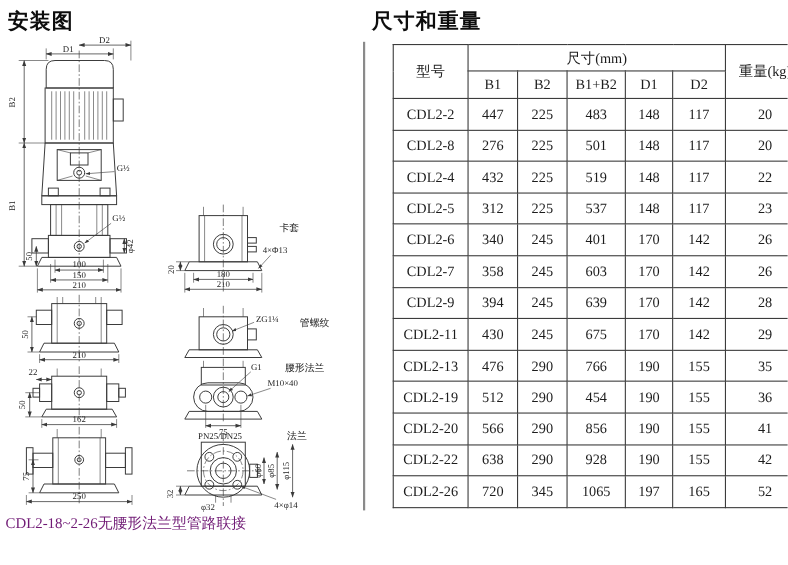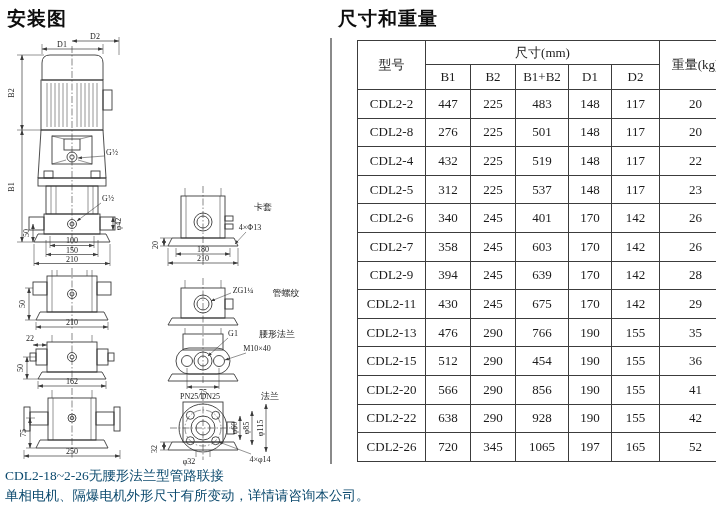--- a/index.html
+++ b/index.html
@@ -16,21 +16,21 @@
     font-family:Liberation Serif, serif;
     font-weight:bold;
     font-size:19px;
     letter-spacing:1px;
     color:#0d0d0d;
   }
   #install-title { left:7px; top:6px; }
   #dims-title { left:338px; top:6px; }
   #diagram-svg { position:absolute; left:0; top:30px; }
   .col-rule { position:absolute; left:330px; top:38px; width:2px; height:426px; background:#8a8a8a; }
-  .notes { position:absolute; left:5px; top:466px; font-size:13.5px; line-height:1.5; color:#0c4a6e; white-space:nowrap; }
+  .notes { position:absolute; left:5px; top:466px; font-size:13.5px; line-height:1.5; color:#701a75; white-space:nowrap; }
   table.dims { position:absolute; left:338px; top:40px; width:374px; border-collapse:collapse; table-layout:fixed;margin-left:19px; }
   table.dims th, table.dims td {
     border:1px solid #3c3c3c;
     text-align:center; vertical-align:middle;
     font-size:13px; font-weight:normal; color:#1c1c1c;
     padding:0; overflow:hidden;
   }
   table.dims thead tr.h1 th { height:24px; }
   table.dims thead tr.h2 th { height:25px; }
   table.dims tbody td { height:28.6px; }
@@ -378,21 +378,21 @@
         <td>CDL2-13</td>
         <td>476</td>
         <td>290</td>
         <td>766</td>
         <td>190</td>
         <td>155</td>
         <td>35</td>
       </tr>
 
       <tr>
-        <td>CDL2-15</td>
+        <td>CDL2-19</td>
         <td>512</td>
         <td>290</td>
         <td>454</td>
         <td>190</td>
         <td>155</td>
         <td>36</td>
       </tr>
 
       <tr>
         <td>CDL2-20</td>
@@ -422,14 +422,13 @@
         <td>197</td>
         <td>165</td>
         <td>52</td>
       </tr>
 
   </tbody>
 </table>
 
 <div class="notes">
   <div>CDL2-18~2-26无腰形法兰型管路联接</div>
-  <div>单相电机、隔爆电机外形尺寸有所变动，详情请咨询本公司。</div>
 </div>
 
 </body></html>

